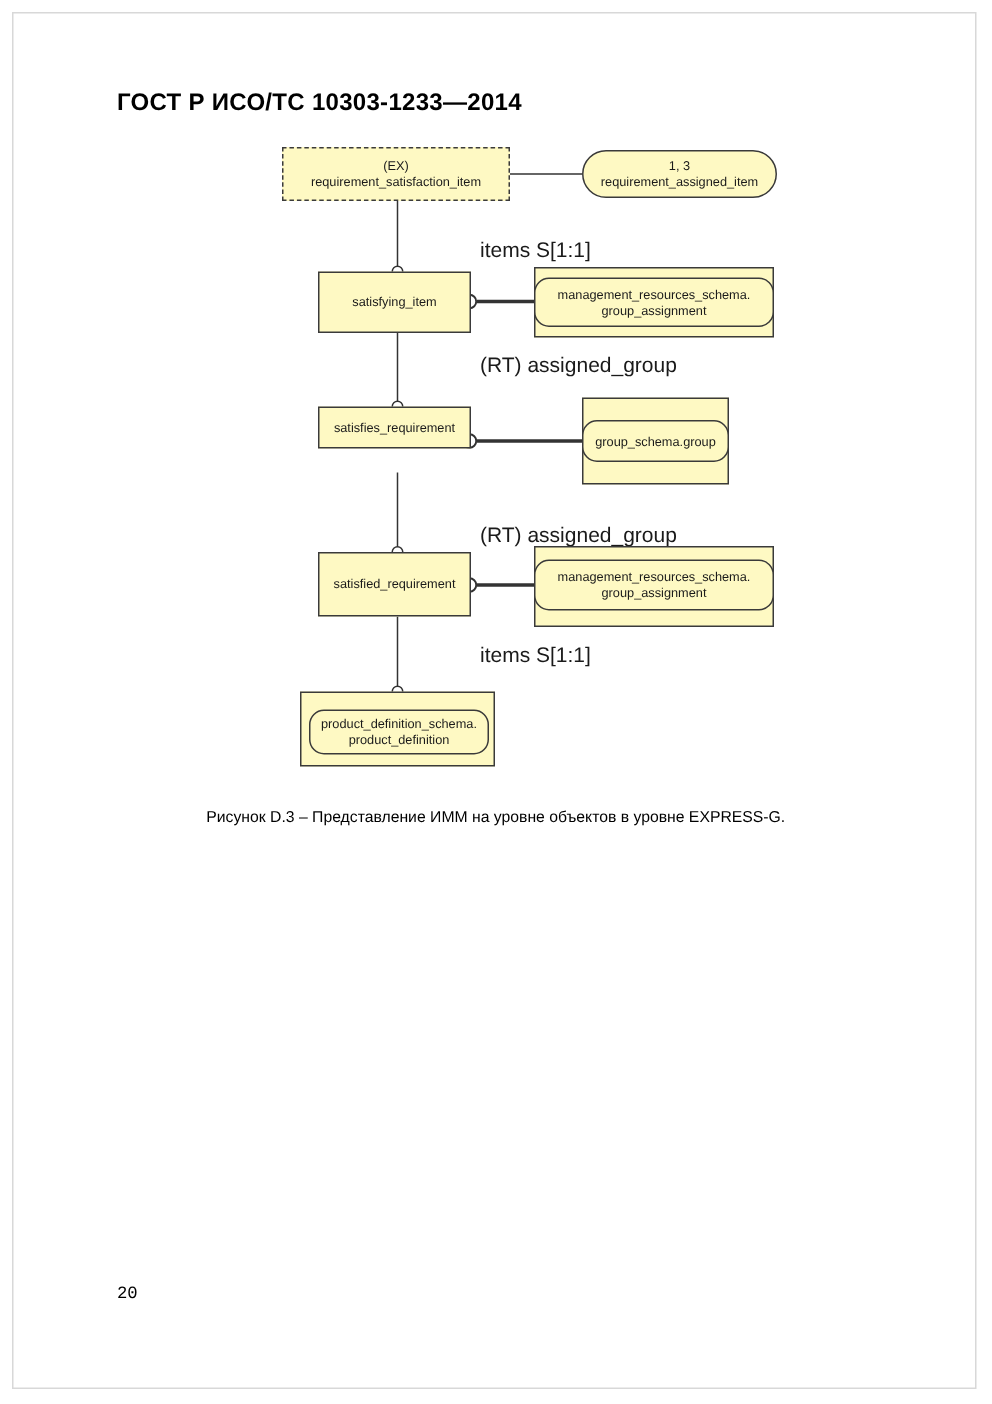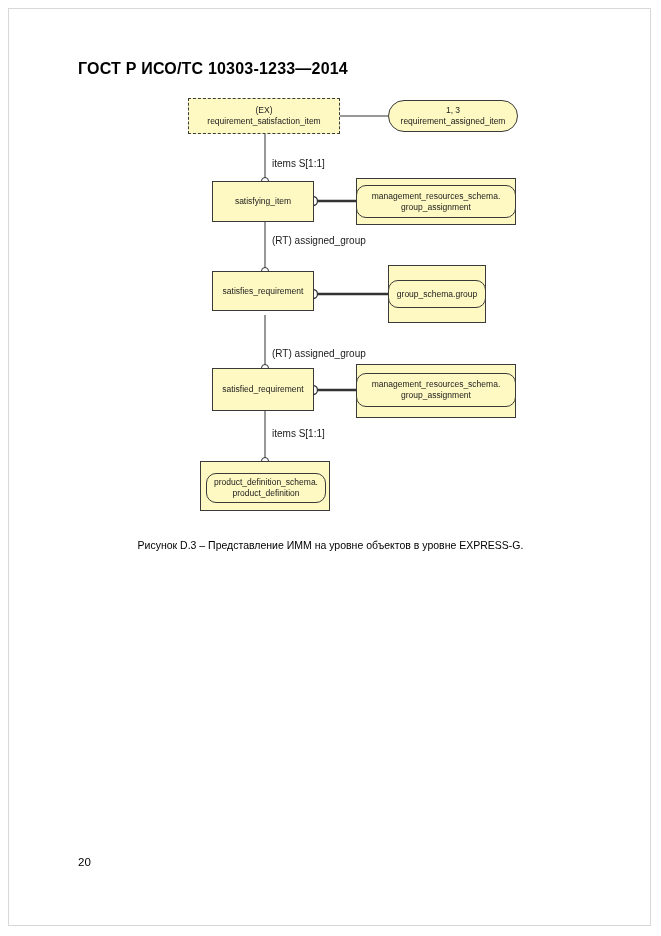--- a/index.html
+++ b/index.html
@@ -30,20 +30,21 @@
     top: 60px;
     font-size: 16px;
     font-weight: bold;
     letter-spacing: 0.2px;
   }
   .page-number {
     position: absolute;
     left: 78px;
     top: 856px;
     font-size: 11.5px;
+    font-family: Liberation Mono, monospace;
   }
   .figure-caption {
     position: absolute;
     left: 0;
     top: 538px;
     width: 661px;
     text-align: center;
     font-size: 10.5px;
     line-height: 14px;
   }
@@ -79,23 +80,24 @@
   }
   .node.plain-box {
     border: 1px solid #3a3a3a;
   }
   .node-inner {
     padding: 0 4px;
     white-space: pre-line;
   }
   .edge-label {
     position: absolute;
-    font-size: 10px;
+    font-size: 14px;
     color: #1a1a1a;
     white-space: nowrap;
+    margin-left: 48px;
   }
   svg.lines {
     position: absolute;
     left: 0;
     top: 0;
     width: 661px;
     height: 936px;
     pointer-events: none;
   }
 </style>
@@ -151,21 +153,21 @@
   </div>
 
   <div class="node plain-box" style="left:356px; top:178px; width:160px; height:47px; border:1px solid #3a3a3a;"></div>
   <div class="node rounded" style="left:356px; top:185px; width:160px; height:33px;">
     <span class="node-inner">management_resources_schema.
 group_assignment</span>
   </div>
 
   <div class="edge-label" style="left:272px; top:235px;">(RT) assigned_group</div>
 
-  <div class="node" style="left:212px; top:271px; width:102px; height:40px;">
+  <div class="node" style="left:212px; top:271px; width:102px; height:28px;">
     <span class="node-inner">satisfies_requirement</span>
   </div>
 
   <div class="node plain-box" style="left:388px; top:265px; width:98px; height:58px; border:1px solid #3a3a3a;"></div>
   <div class="node rounded" style="left:388px; top:280px; width:98px; height:28px;">
     <span class="node-inner">group_schema.group</span>
   </div>
 
   <div class="edge-label" style="left:272px; top:348px;">(RT) assigned_group</div>
 

